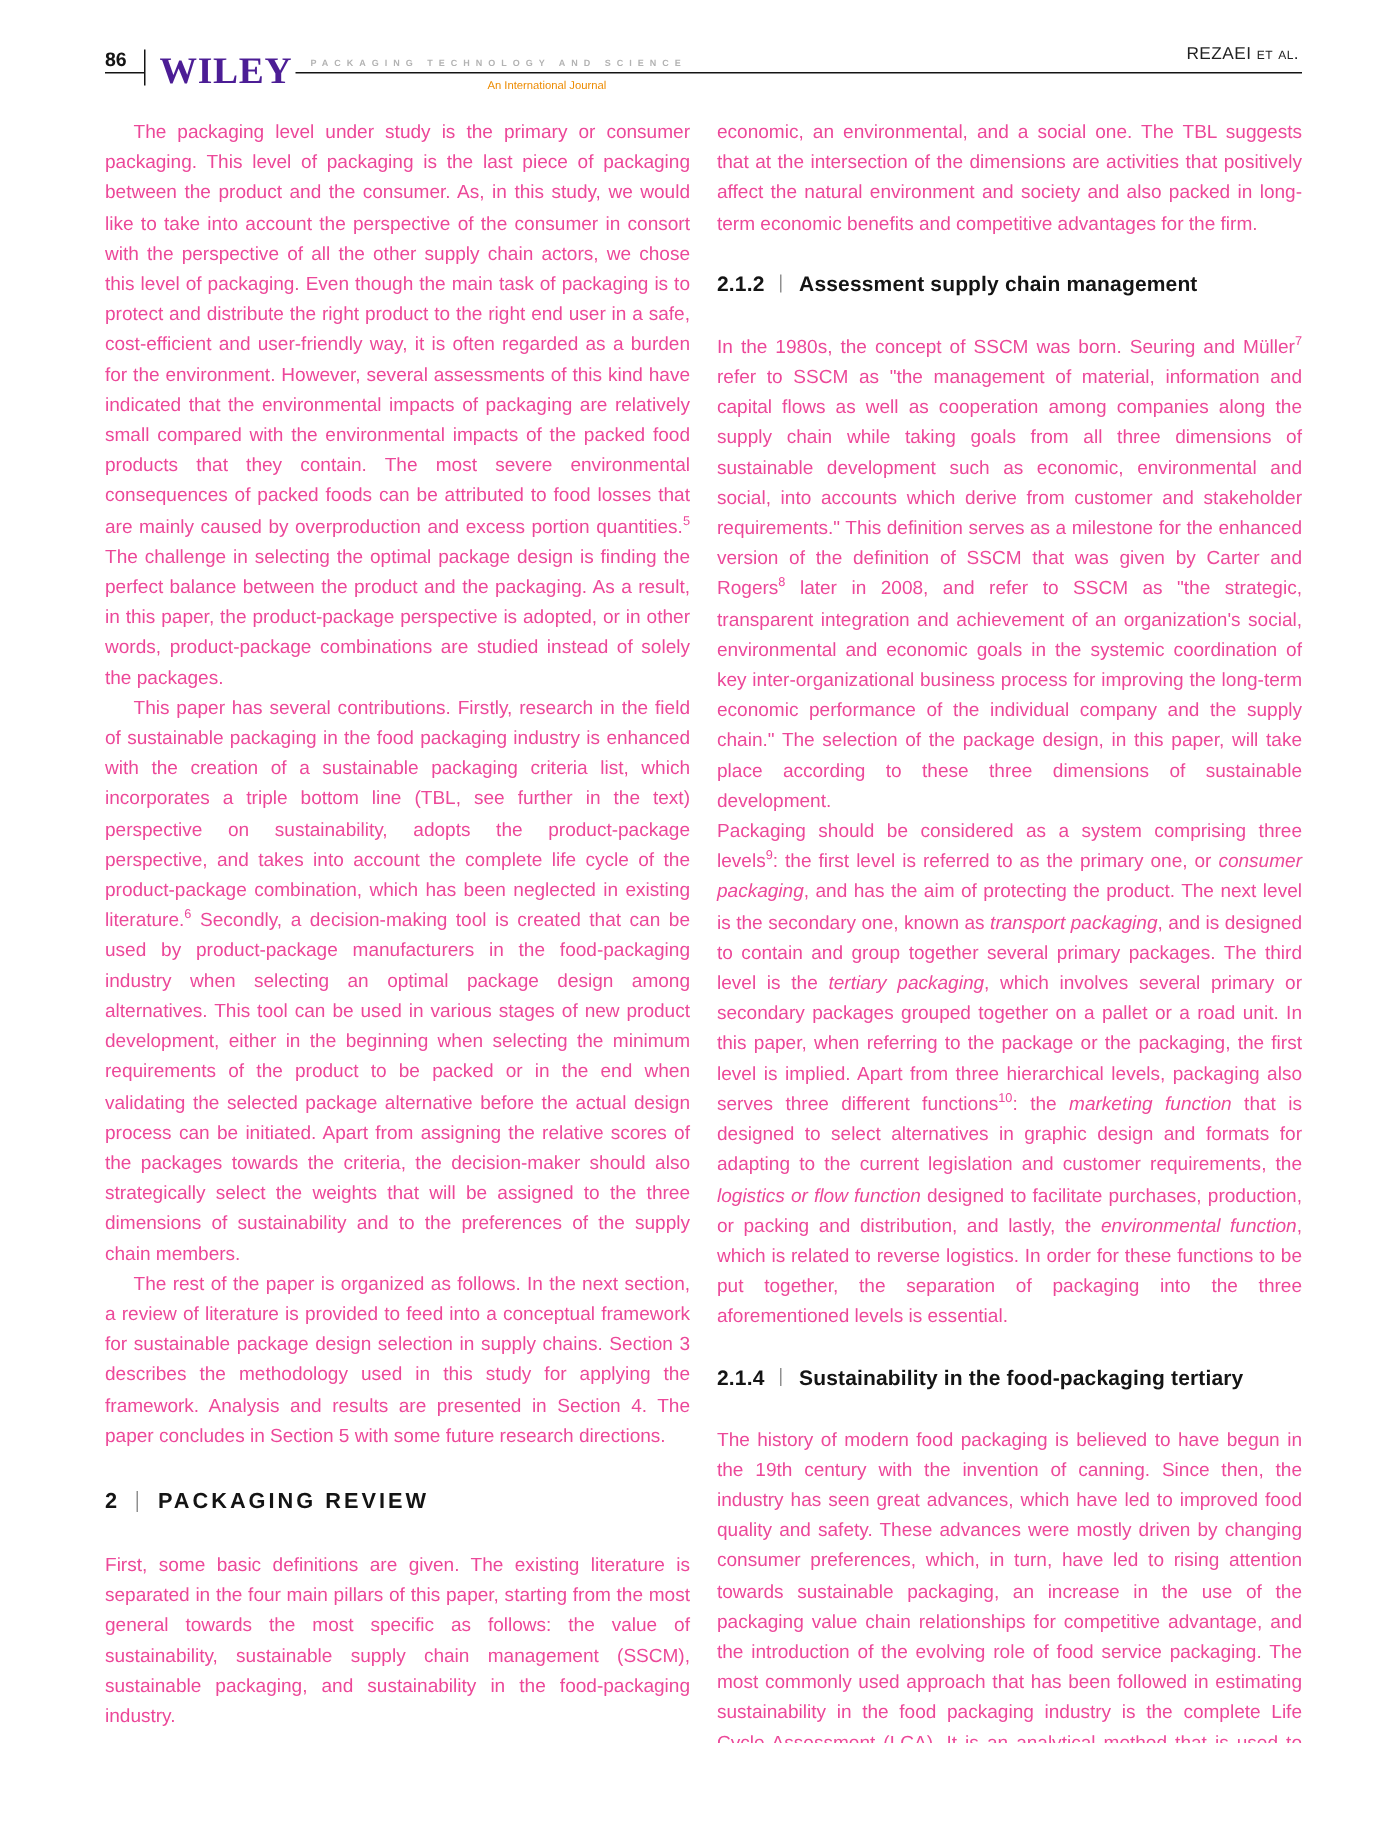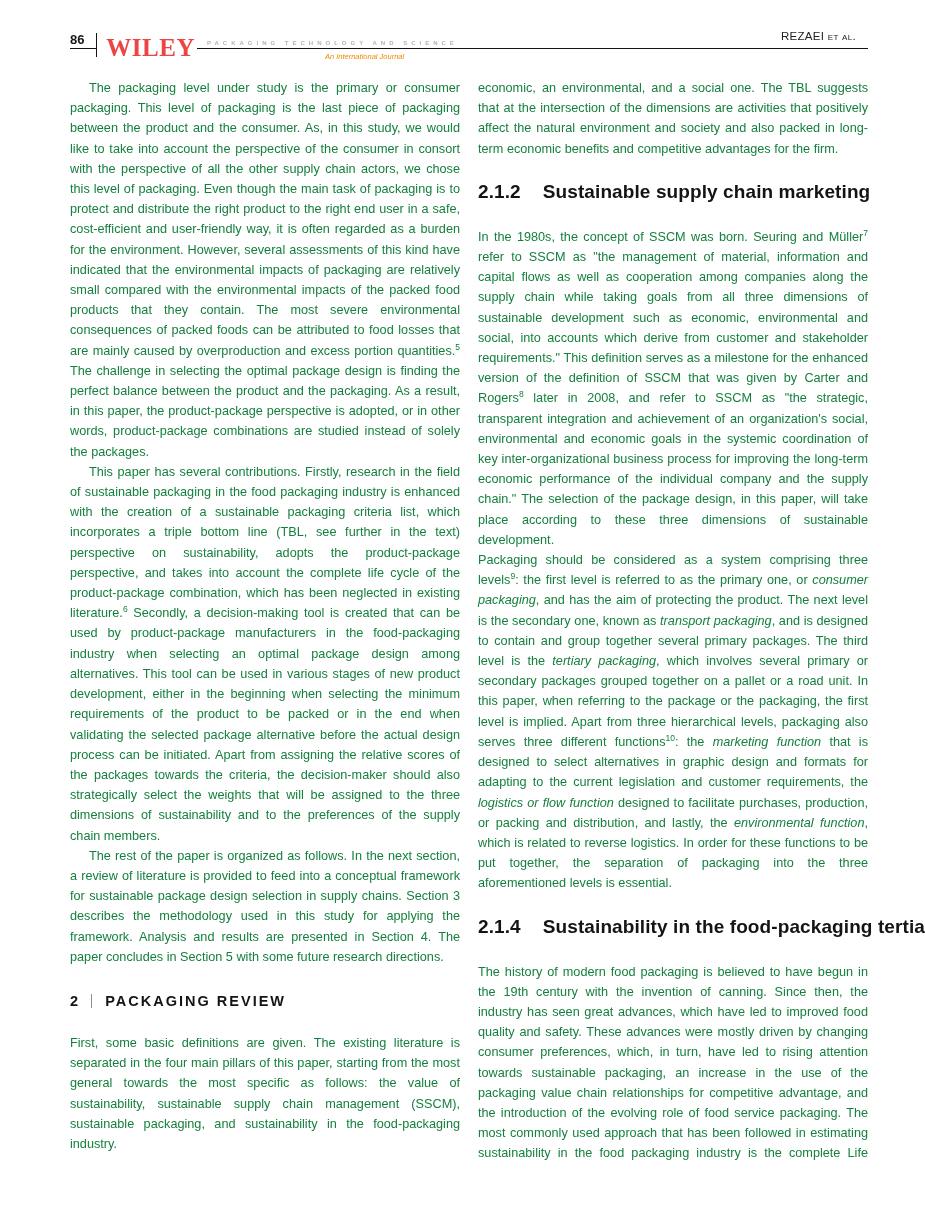--- a/index.html
+++ b/index.html
@@ -8,43 +8,43 @@
     position:relative; width:925px; height:1162px; margin:0 auto; background:#ffffff;
     box-sizing:border-box; padding:28px 57px 0 70px; overflow:hidden;
   }
 
   
   .header { position:relative; display:flex; align-items:flex-start; height:40px; margin-bottom:0; }
   .page-num { font-size:13px; font-weight:700; color:#141414; padding:4px 6px 1px 0; min-width:20px;
               border-bottom:1.4px solid #141414; }
   .head-divider { width:1.3px; background:#141414; height:24px; margin-top:5px; }
   .wiley { font-family:"Liberation Serif", serif; font-weight:700; font-size:25px; line-height:1;
-           letter-spacing:0.5px; color:#ef4444; margin:7px 2px 0 9px; }
+           letter-spacing:0.5px; color:#4c1d95; margin:7px 2px 0 9px; }
   .rule-area { flex:1; position:relative; height:40px; }
   .head-rule { position:absolute; left:0; right:0; top:20px; border-top:1.4px solid #141414; }
   .journal-faint { position:absolute; left:10px; top:12px; font-size:6px; letter-spacing:4px;
                    color:#b3b3b3; white-space:nowrap; font-weight:700; }
-  .tagline { position:absolute; left:128px; top:24px; font-size:7.5px; font-style:italic; color:#ed8b00; }
-  .running-head { position:absolute; right:12px; top:2px; font-size:11.5px; color:#222; letter-spacing:0.3px; }
+  .tagline { position:absolute; left:128px; top:24px; font-size:7.5px; color:#ed8b00; }
+  .running-head { position:absolute; right:2px; top:2px; font-size:11.5px; color:#222; letter-spacing:0.3px; }
   .running-head .etal { font-variant:small-caps; text-transform:lowercase; }
 
   
   .columns { display:flex; gap:18px; margin-top:10px; }
   .col { width:390px; }
 
-  .para { font-size:12.7px; line-height:20.2px; text-align:justify; margin:0; color:#15803d;
+  .para { font-size:12.7px; line-height:20.2px; text-align:justify; margin:0; color:#ec4899;
           hyphens:auto; -webkit-hyphens:auto; }
   .para.indent { text-indent:19px; }
   .para sup { font-size:8.5px; line-height:0; vertical-align:super; }
   .para i { font-style:italic; }
 
   .h-main { display:flex; align-items:center; font-weight:700; font-size:14.5px; letter-spacing:2px;
             color:#141414; margin:26px 0 24px; white-space:nowrap; }
   .h-main .h-bar { width:1.2px; height:14px; background:#8f8f8f; margin:0 13px 0 11px; }
-  .h-sub { display:flex; align-items:center; font-weight:700; font-size:19px; color:#141414;
+  .h-sub { display:flex; align-items:center; font-weight:700; font-size:14px; color:#141414;
            margin:22px 0 24px; white-space:nowrap; letter-spacing:0.1px; }
   .h-sub .h-bar { width:1.1px; height:12px; background:#8f8f8f; margin:0 12px 0 10px; }
   .h-sub.tight { margin-top:18px; }
 </style>
 </head>
 <body>
 
 <div class="page">
 
   <div class="header">
@@ -87,21 +87,21 @@
       </h3>
 
     </div>
 
     <div class="col">
       <p class="para">economic, an environmental, and a social one. The TBL suggests that at the intersection of the dimensions are activities that positively affect the natural environment and society and also packed in long-term economic benefits and competitive advantages for the firm.</p>
 
       <h3 class="h-sub">
         <span class="h-num">2.1.2</span>
         <span class="h-bar"></span>
-        <span class="h-title">Sustainable supply chain marketing</span>
+        <span class="h-title">Assessment supply chain management</span>
       </h3>
 
       <p class="para">In the 1980s, the concept of SSCM was born. Seuring and Müller<sup>7</sup> refer to SSCM as "the management of material, information and capital flows as well as cooperation among companies along the supply chain while taking goals from all three dimensions of sustainable development such as economic, environmental and social, into accounts which derive from customer and stakeholder requirements." This definition serves as a milestone for the enhanced version of the definition of SSCM that was given by Carter and Rogers<sup>8</sup> later in 2008, and refer to SSCM as "the strategic, transparent integration and achievement of an organization's social, environmental and economic goals in the systemic coordination of key inter-organizational business process for improving the long-term economic performance of the individual company and the supply chain." The selection of the package design, in this paper, will take place according to these three dimensions of sustainable development.</p>
 
 
       <p class="para">Packaging should be considered as a system comprising three levels<sup>9</sup>: the first level is referred to as the primary one, or <i>consumer packaging</i>, and has the aim of protecting the product. The next level is the secondary one, known as <i>transport packaging</i>, and is designed to contain and group together several primary packages. The third level is the <i>tertiary packaging</i>, which involves several primary or secondary packages grouped together on a pallet or a road unit. In this paper, when referring to the package or the packaging, the first level is implied. Apart from three hierarchical levels, packaging also serves three different functions<sup>10</sup>: the <i>marketing function</i> that is designed to select alternatives in graphic design and formats for adapting to the current legislation and customer requirements, the <i>logistics or flow function</i> designed to facilitate purchases, production, or packing and distribution, and lastly, the <i>environmental function</i>, which is related to reverse logistics. In order for these functions to be put together, the separation of packaging into the three aforementioned levels is essential.</p>
 
       <h3 class="h-sub">
         <span class="h-num">2.1.4</span>
         <span class="h-bar"></span>

